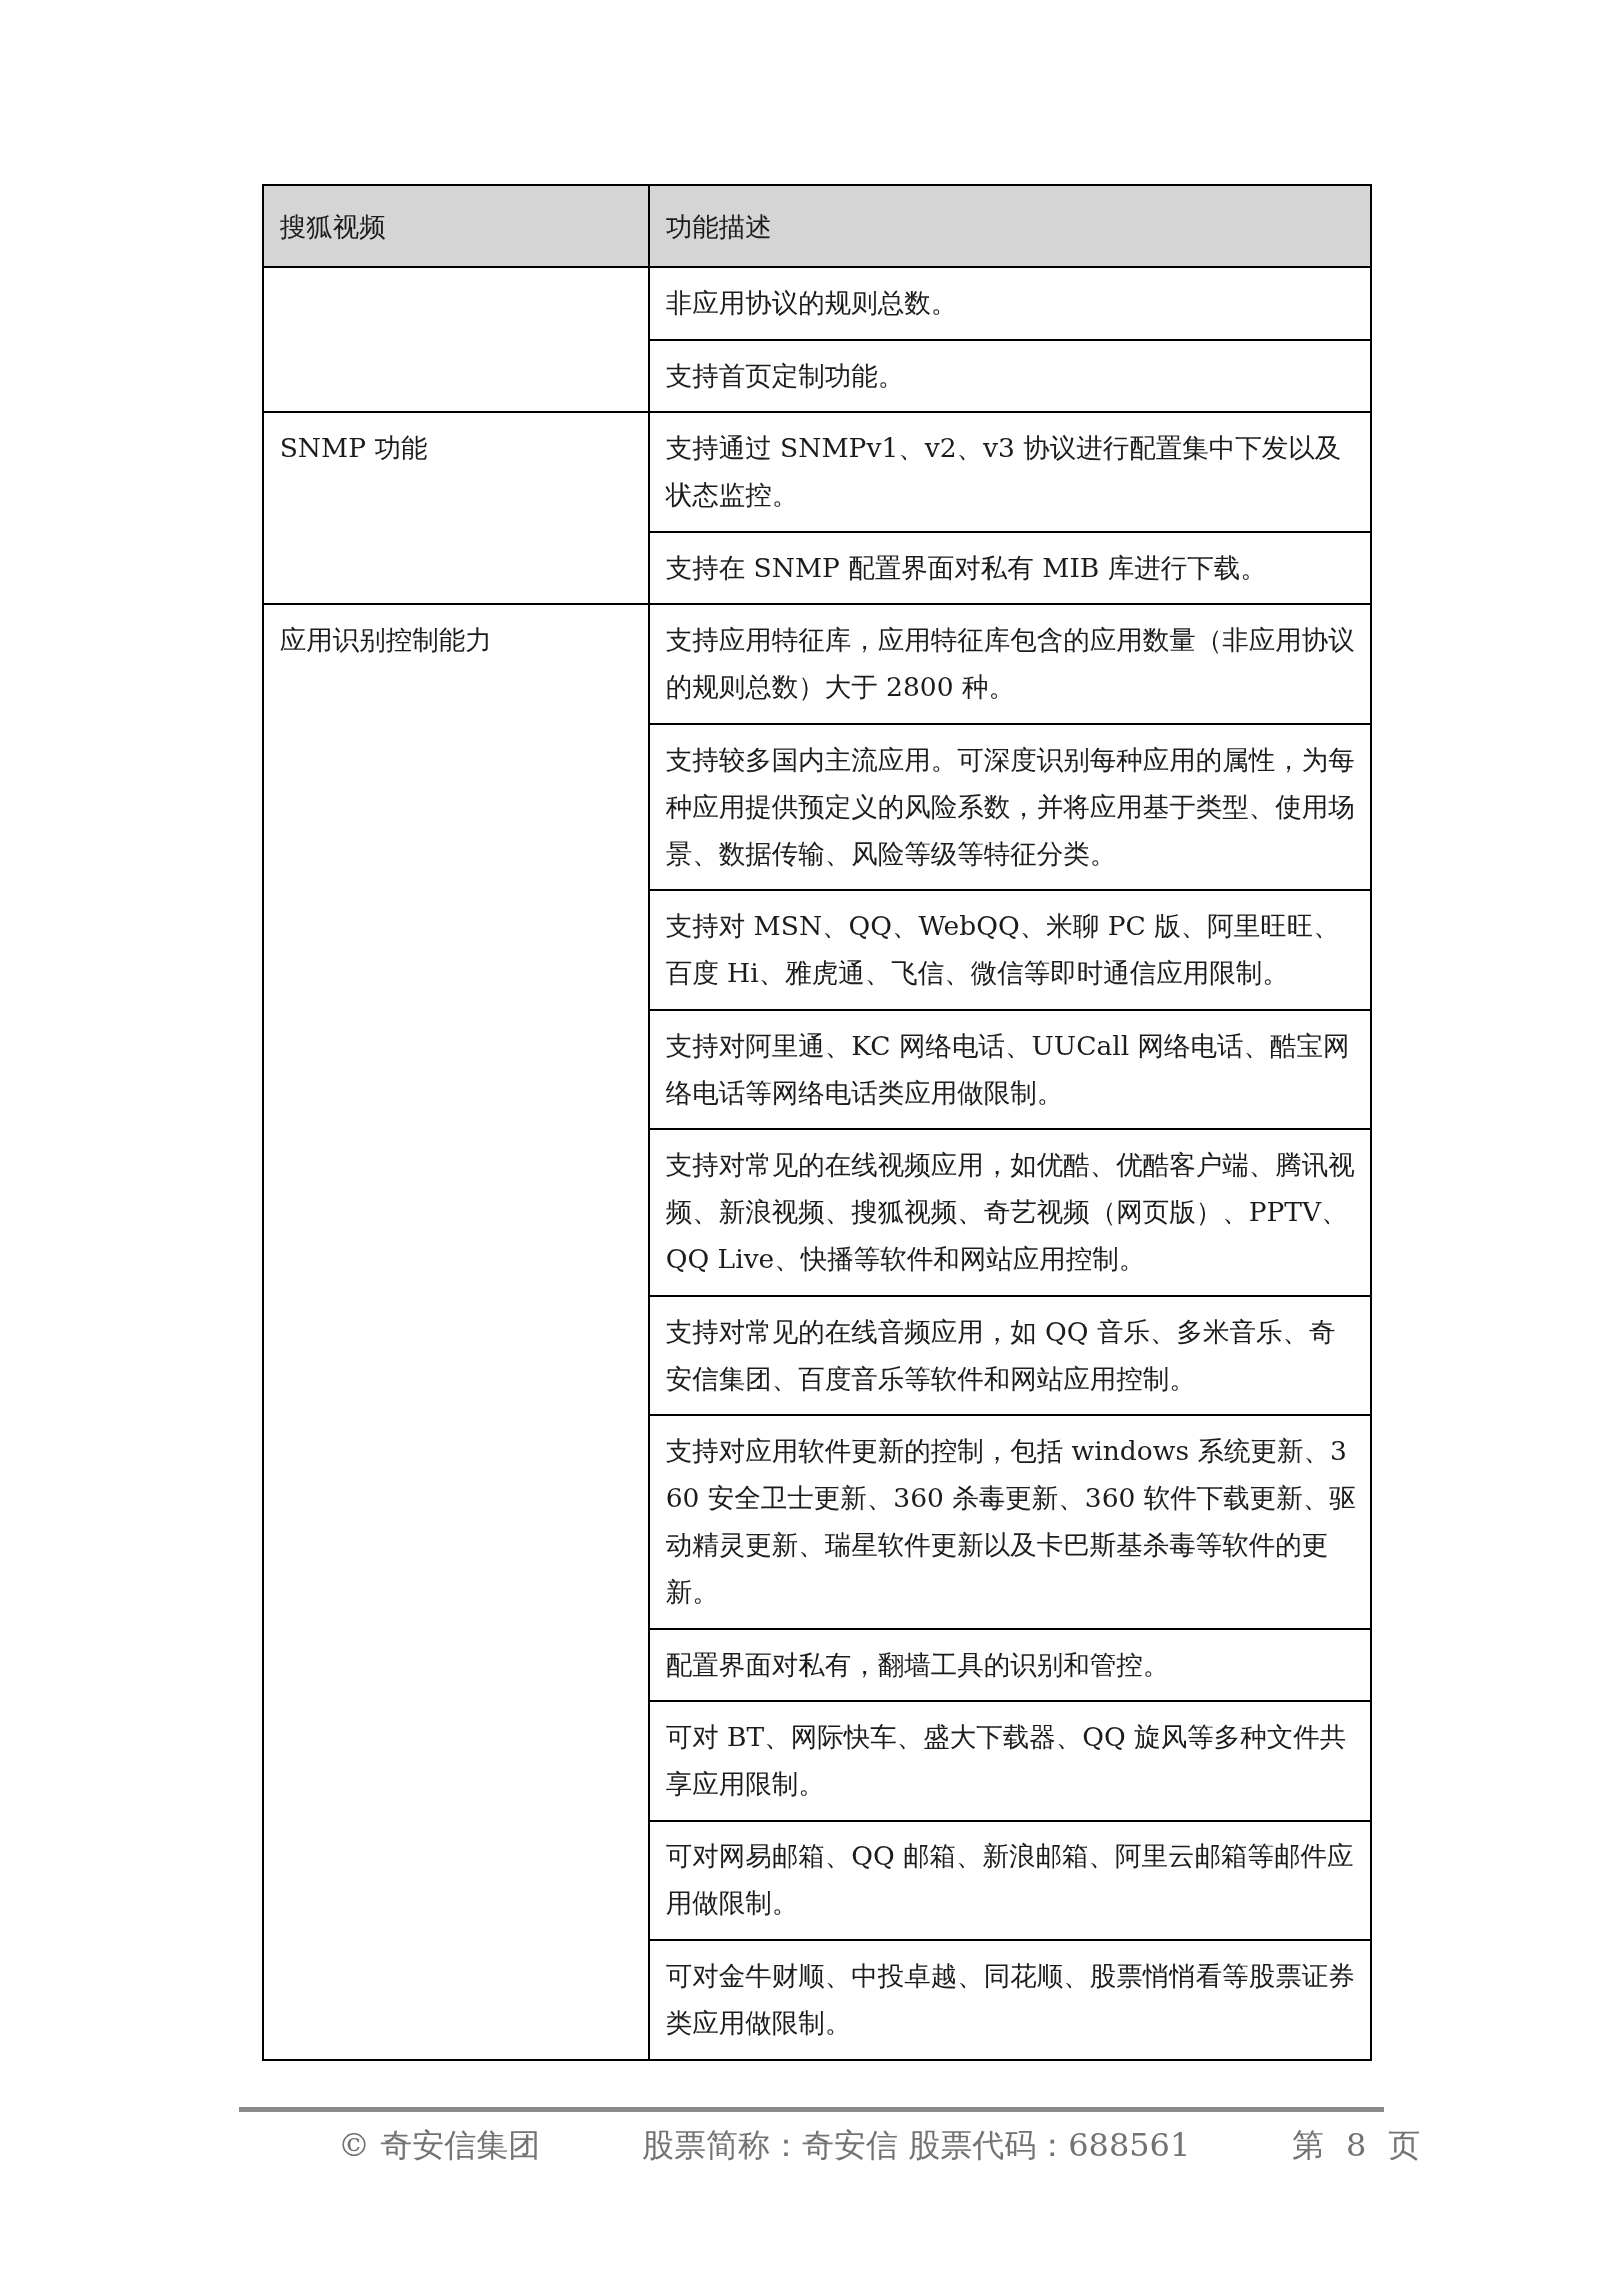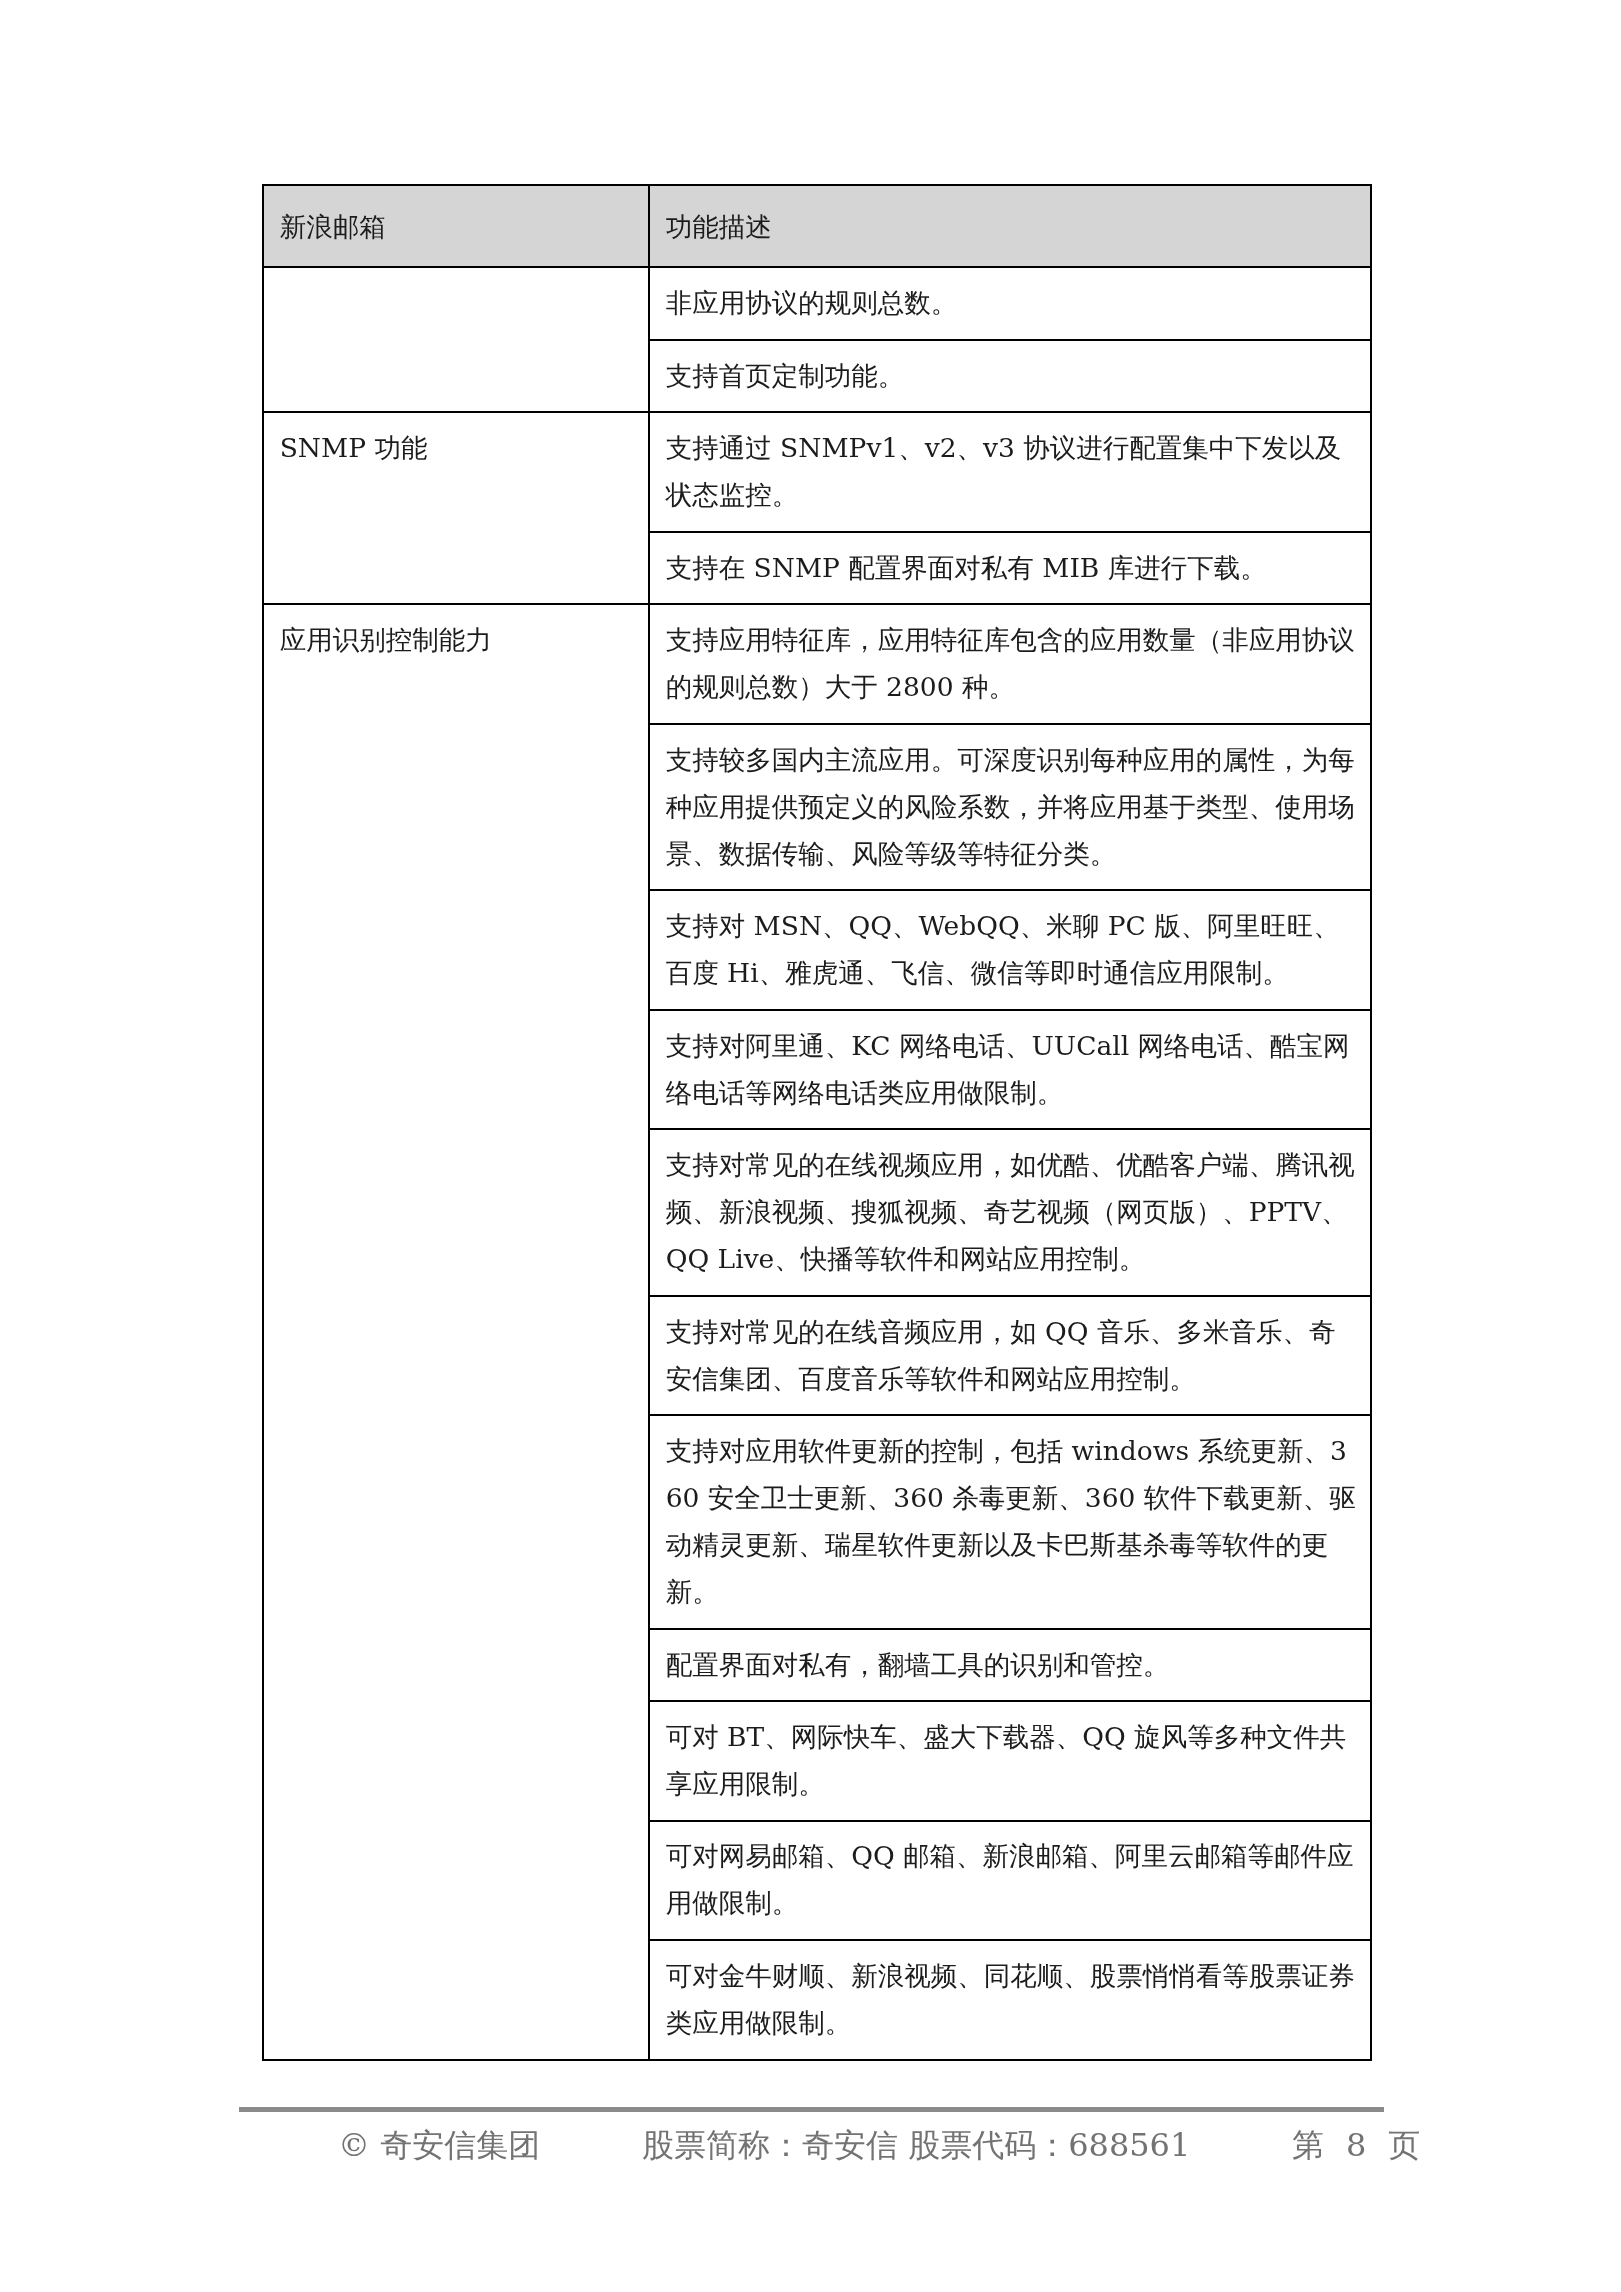--- a/index.html
+++ b/index.html
@@ -66,21 +66,21 @@
 <div class="page">
 
   <table class="spec">
     <colgroup>
         <col class="c1">
         <col class="c2">
       </colgroup>
 
     <tbody>
         <tr>
-      <th>新浪邮箱</th>
+      <th>搜狐视频</th>
       <th>功能描述</th>
     </tr>
 
     <tr>
       <td class="label-cell" rowspan="2"></td>
       <td>非应用协议的规则总数。</td>
     </tr>
     <tr>
       <td>支持首页定制功能。</td>
     </tr>
@@ -118,21 +118,21 @@
     <tr>
       <td>配置界面对私有，翻墙工具的识别和管控。</td>
     </tr>
     <tr>
       <td>可对 BT、网际快车、盛大下载器、QQ 旋风等多种文件共享应用限制。</td>
     </tr>
     <tr>
       <td>可对网易邮箱、QQ 邮箱、新浪邮箱、阿里云邮箱等邮件应用做限制。</td>
     </tr>
     <tr>
-      <td>可对金牛财顺、新浪视频、同花顺、股票悄悄看等股票证券类应用做限制。</td>
+      <td>可对金牛财顺、中投卓越、同花顺、股票悄悄看等股票证券类应用做限制。</td>
     </tr>
   </tbody>
     </table>
 
   <div class="footer-rule"></div>
   <span class="footer-text footer-copyright">© 奇安信集团</span>
   <span class="footer-text footer-stock">股票简称：奇安信 股票代码：688561</span>
   <span class="footer-text footer-page">第 8 页</span>
 
 </div>

